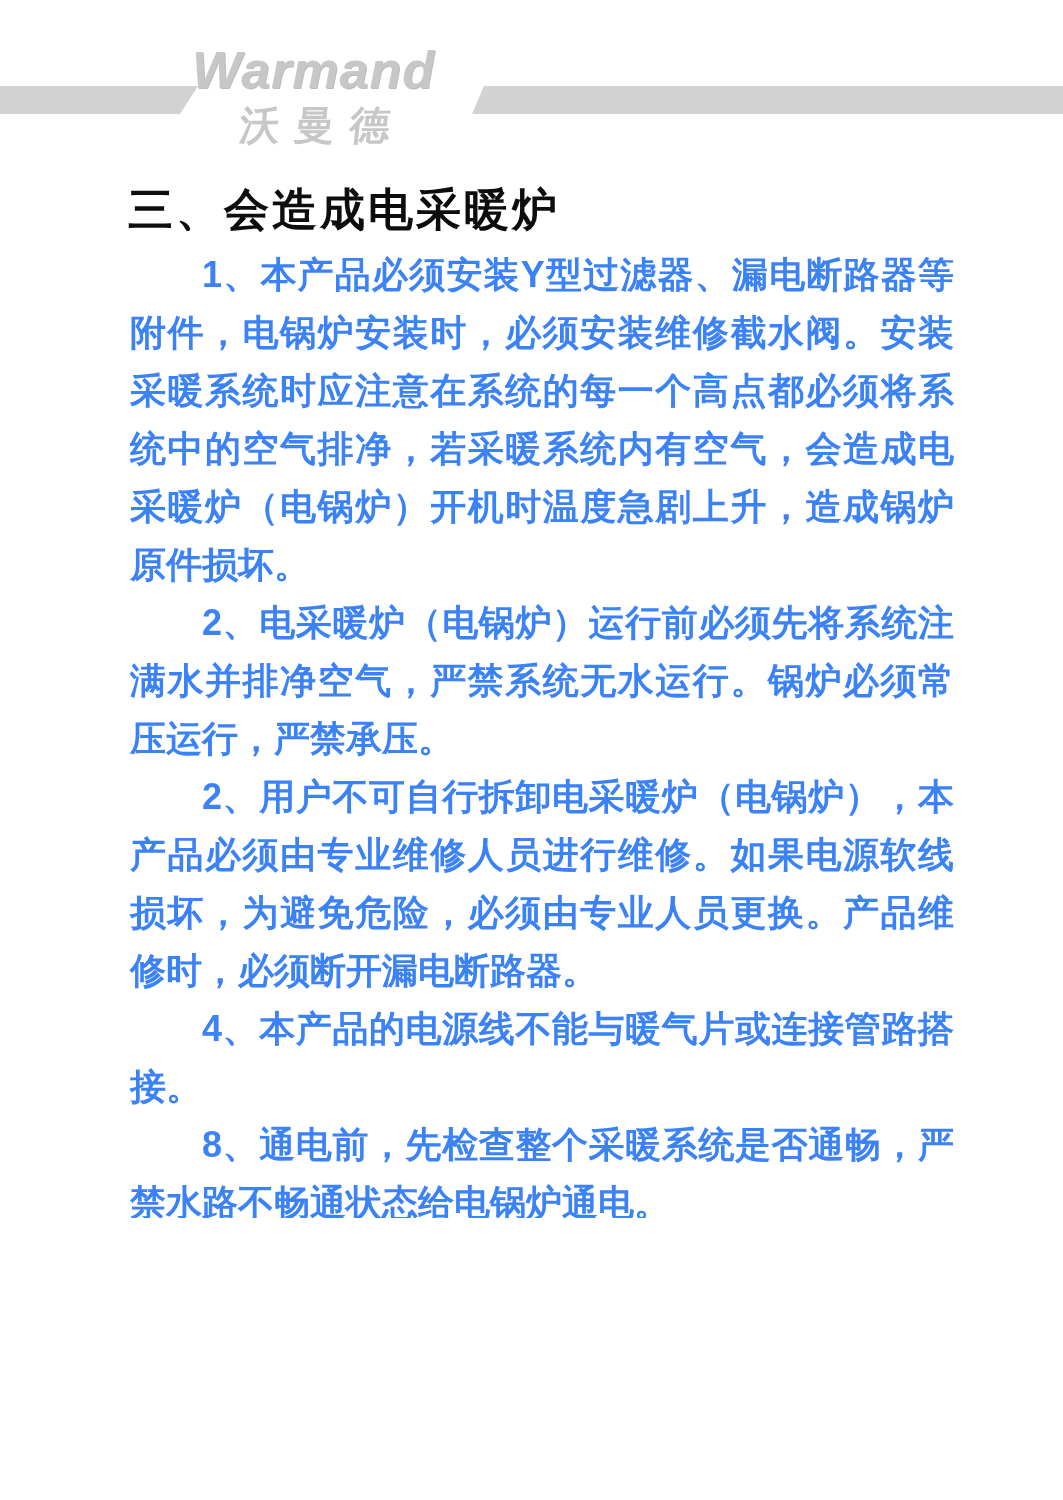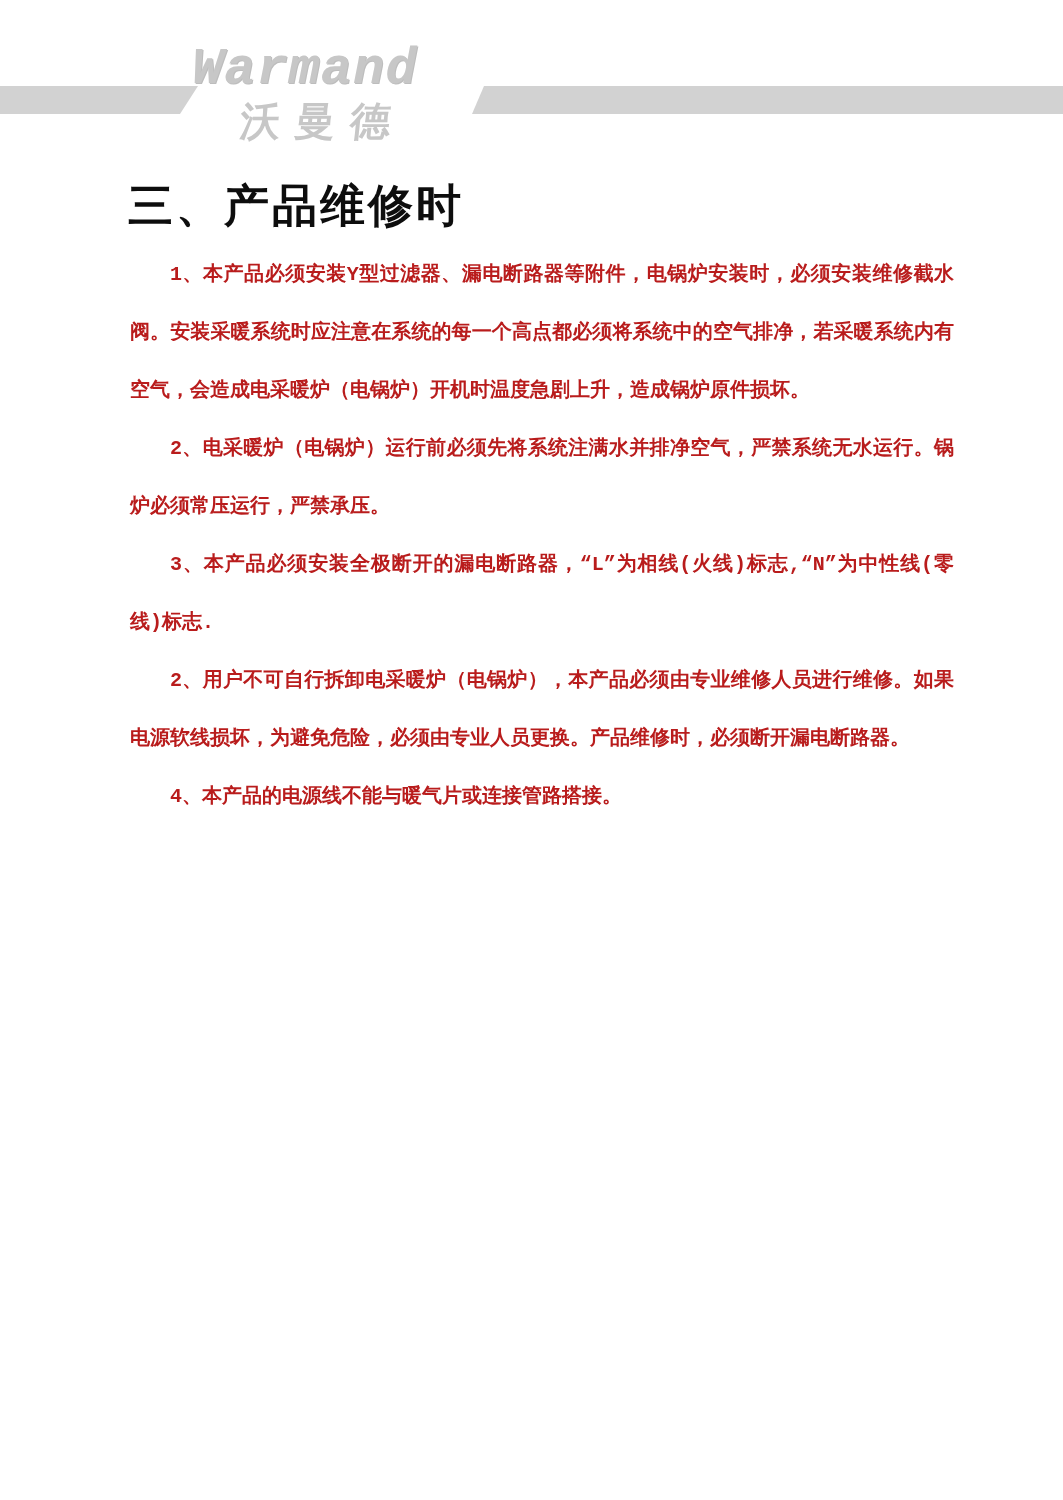--- a/index.html
+++ b/index.html
@@ -2,21 +2,21 @@
 <html lang="zh"><head>
 <meta charset="utf-8">
 <style>
   html, body { margin: 0; padding: 0; background: #ffffff; }
   .page {
     position: relative;
     width: 1063px;
     height: 1218px;
     background: #ffffff;
     overflow: hidden;
-    font-family: Liberation Mono, monospace;
+    font-family: Liberation Sans, sans-serif;
     color: #0d0d0d;
   }
 
   
   .top-bar {
     position: absolute;
     top: 86px;
     height: 28px;
     background: #d2d2d2;
   }
@@ -68,25 +68,25 @@
     color: #0d0d0d;
     white-space: nowrap;
   }
 
   
   .body-text {
     position: absolute;
     top: 246px;
     left: 130px;
     width: 824px;
-    font-size: 20px;
+    font-size: 36px;
     line-height: 58px;
     font-weight: bold;
     text-align: justify;
-    color: #b91c1c;
+    color: #3b82f6;
   }
   .body-text p {
     margin: 0;
     text-indent: 2em;
   }
 
   
   .ground-sym {
     display: inline-block;
     width: 26px;
@@ -129,27 +129,27 @@
 <body>
 
 <div class="page">
 
   <div class="top-bar top-bar--left"></div>
   <div class="top-bar top-bar--right"></div>
 
   <div class="logo-en">Warmand</div>
   <div class="logo-cn">沃曼德</div>
 
-  <div class="heading">三、产品维修时</div>
+  <div class="heading">三、会造成电采暖炉</div>
 
   <div class="body-text">
     <p>1、本产品必须安装Y型过滤器、漏电断路器等附件，电锅炉安装时，必须安装维修截水阀。安装采暖系统时应注意在系统的每一个高点都必须将系统中的空气排净，若采暖系统内有空气，会造成电采暖炉（电锅炉）开机时温度急剧上升，造成锅炉原件损坏。</p>
     <p>2、电采暖炉（电锅炉）运行前必须先将系统注满水并排净空气，严禁系统无水运行。锅炉必须常压运行，严禁承压。</p>
-    <p>3、本产品必须安装全极断开的漏电断路器，“L”为相线(火线)标志,“N”为中性线(零线)标志.</p>
     <p>2、用户不可自行拆卸电采暖炉（电锅炉），本产品必须由专业维修人员进行维修。如果电源软线损坏，为避免危险，必须由专业人员更换。产品维修时，必须断开漏电断路器。</p>
     <p>4、本产品的电源线不能与暖气片或连接管路搭接。</p>
+    <p>8、通电前，先检查整个采暖系统是否通畅，严禁水路不畅通状态给电锅炉通电。</p>
   </div>
 
   <div class="page-number">–7–</div>
   <div class="footer-line"></div>
   <div class="footer-bar"></div>
 
 </div>
 
 </body></html>

